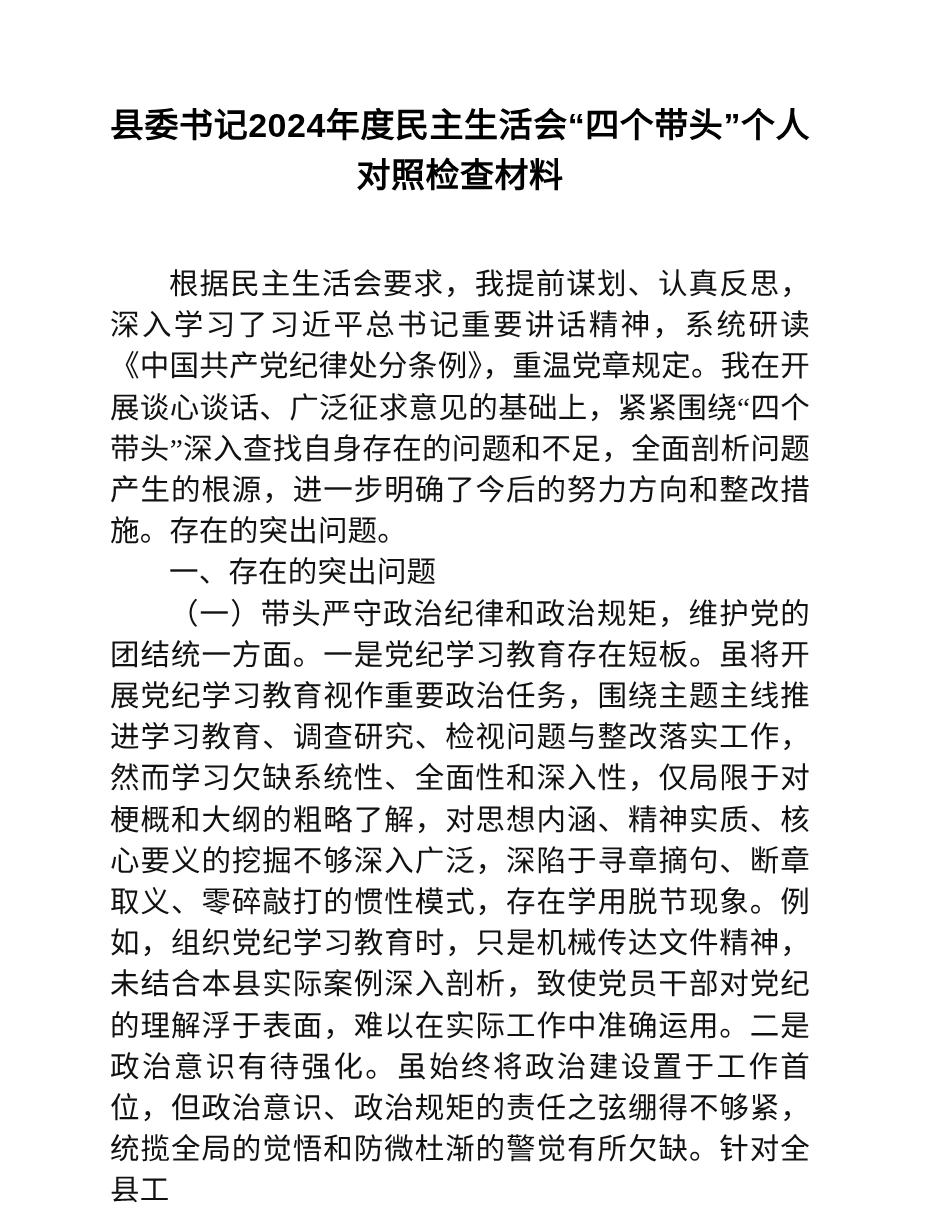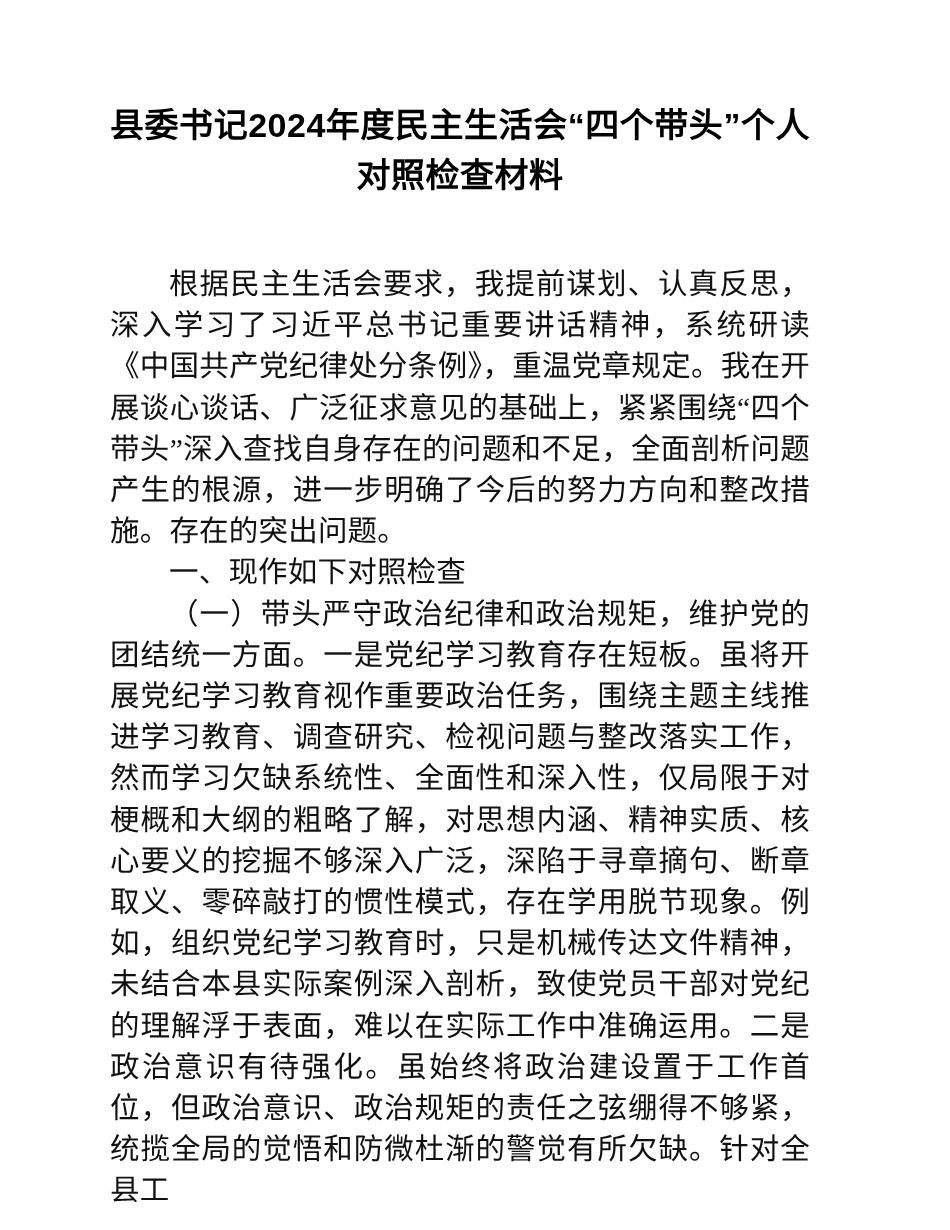--- a/index.html
+++ b/index.html
@@ -82,18 +82,18 @@
 
 <div class="page">
   <div class="content">
 
     <h1 class="doc-title">县委书记2024年度民主生活会“四个带头”个人对照检查材料</h1>
 
     <div class="gap-after-title"></div>
 
     <p class="para">根据民主生活会要求，我提前谋划、认真反思，深入学习了习近平总书记重要讲话精神，系统研读《中国共产党纪律处分条例》，重温党章规定。我在开展谈心谈话、广泛征求意见的基础上，紧紧围绕“四个带头”深入查找自身存在的问题和不足，全面剖析问题产生的根源，进一步明确了今后的努力方向和整改措施。存在的突出问题。</p>
 
-    <p class="heading-sec">一、现作如下对照检查</p>
+    <p class="heading-sec">一、存在的突出问题</p>
 
     <p class="para">（一）带头严守政治纪律和政治规矩，维护党的团结统一方面。一是党纪学习教育存在短板。虽将开展党纪学习教育视作重要政治任务，围绕主题主线推进学习教育、调查研究、检视问题与整改落实工作，然而学习欠缺系统性、全面性和深入性，仅局限于对梗概和大纲的粗略了解，对思想内涵、精神实质、核心要义的挖掘不够深入广泛，深陷于寻章摘句、断章取义、零碎敲打的惯性模式，存在学用脱节现象。例如，组织党纪学习教育时，只是机械传达文件精神，未结合本县实际案例深入剖析，致使党员干部对党纪的理解浮于表面，难以在实际工作中准确运用。二是政治意识有待强化。虽始终将政治建设置于工作首位，但政治意识、政治规矩的责任之弦绷得不够紧，统揽全局的觉悟和防微杜渐的警觉有所欠缺。针对全县工</p>
 
   </div>
 </div>
 
 </body></html>

